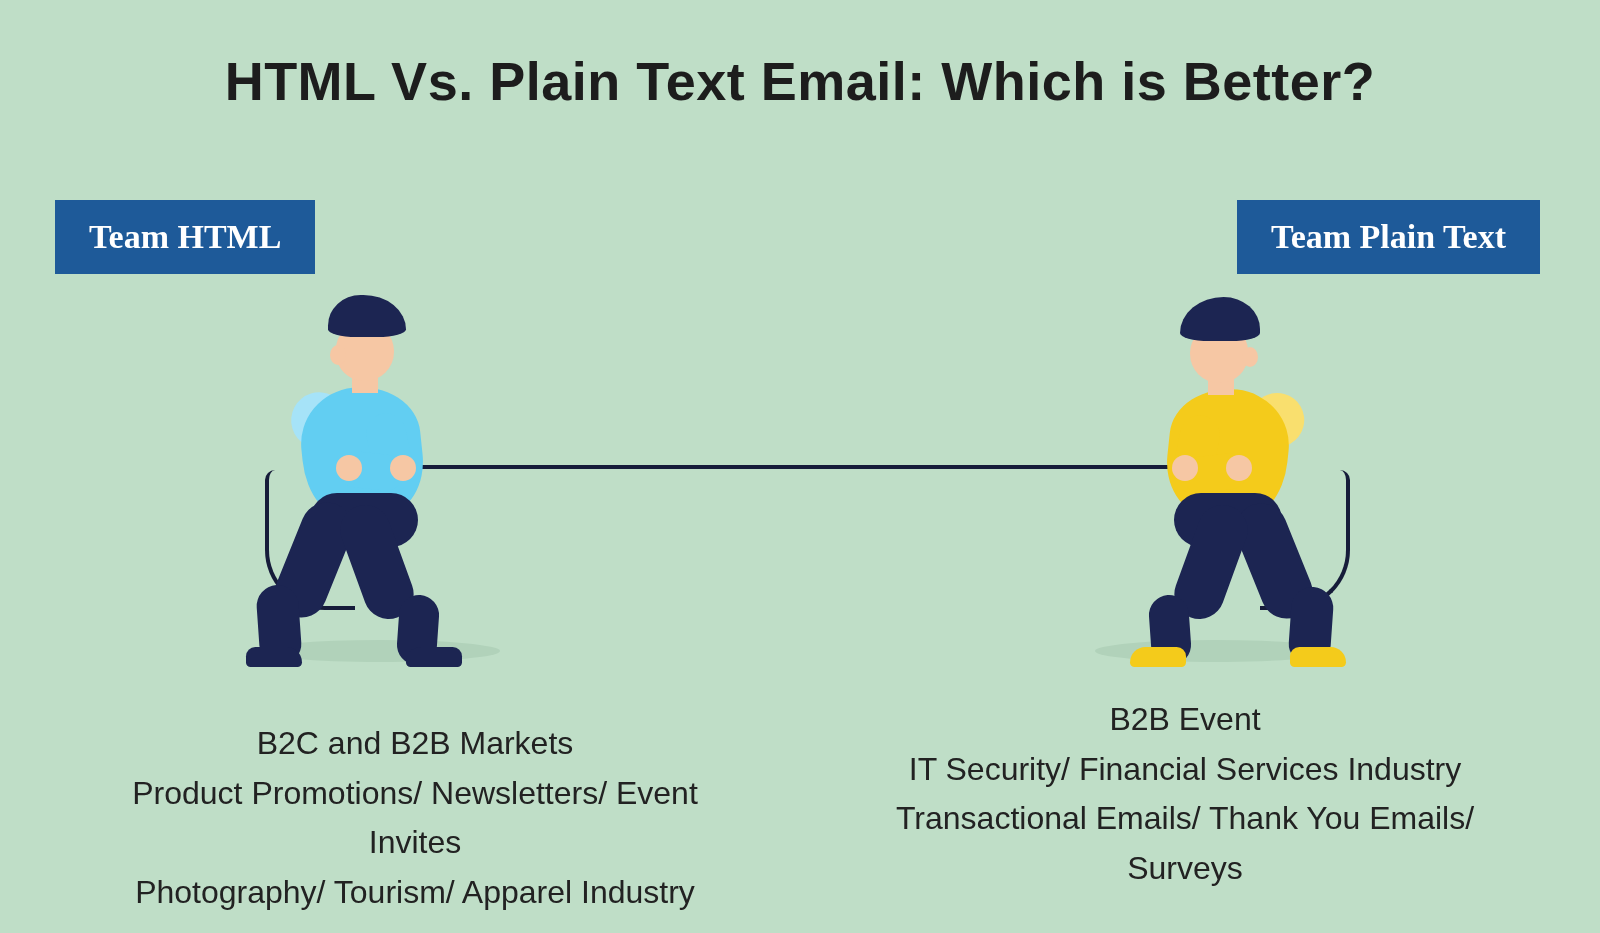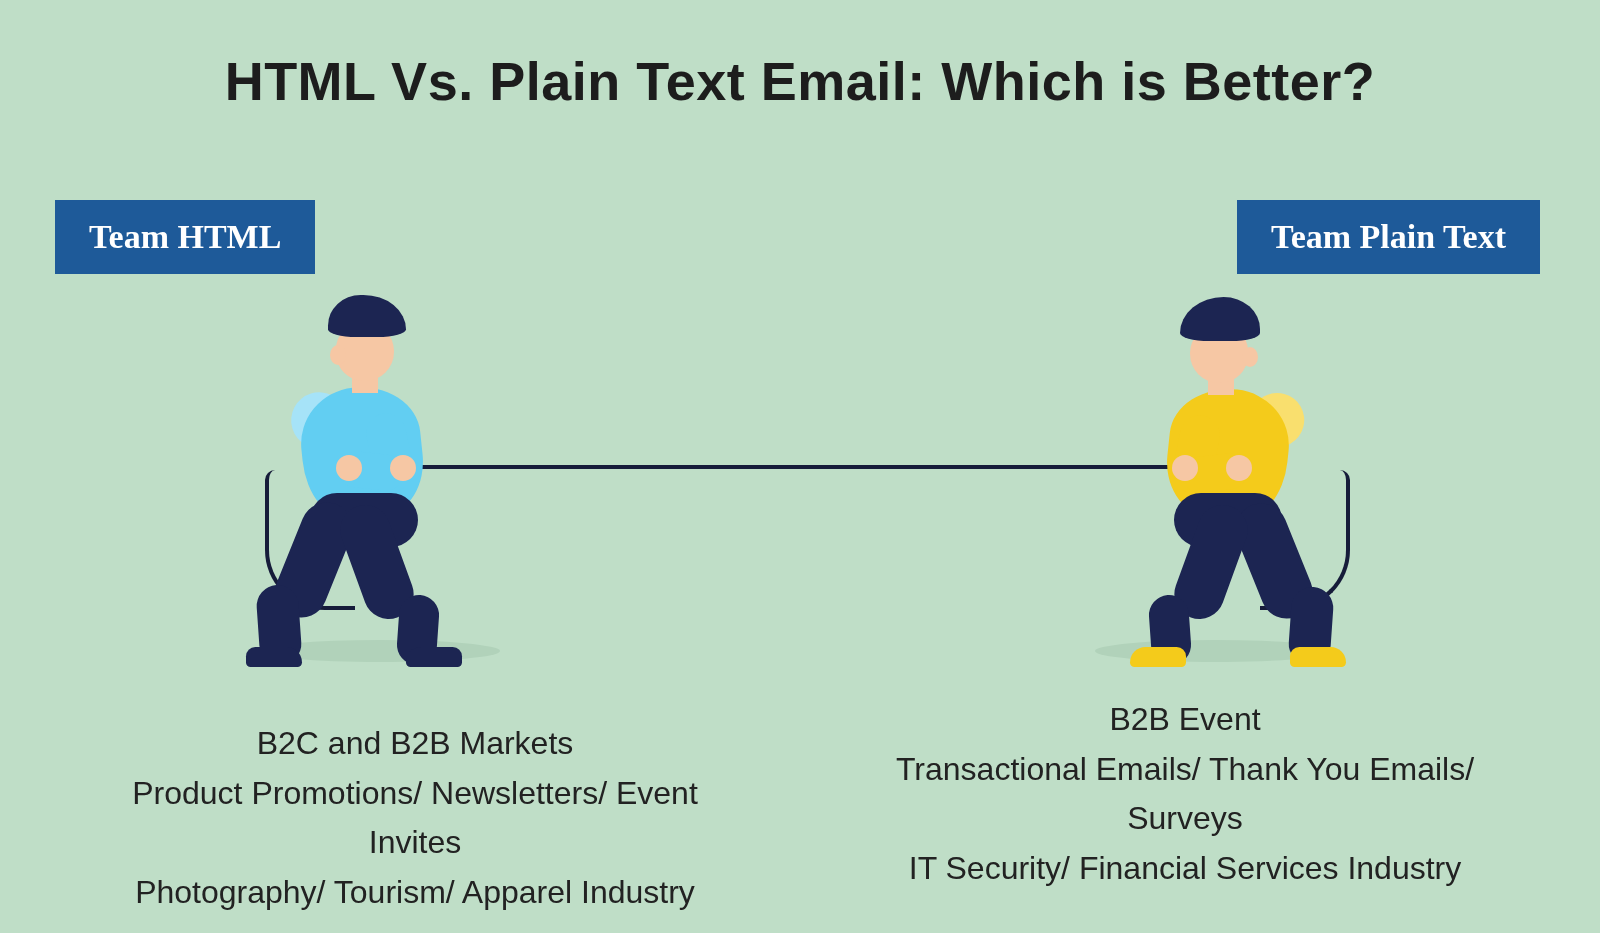--- a/index.html
+++ b/index.html
@@ -276,15 +276,15 @@
 </div>
 
 <div class="list list-left">
   <div>B2C and B2B Markets</div>
   <div>Product Promotions/ Newsletters/ Event Invites</div>
   <div>Photography/ Tourism/ Apparel Industry</div>
 </div>
 
 <div class="list list-right">
   <div>B2B Event</div>
+  <div>IT Security/ Financial Services Industry</div>
   <div>Transactional Emails/ Thank You Emails/ Surveys</div>
-  <div>IT Security/ Financial Services Industry</div>
 </div>
 
 </body></html>

